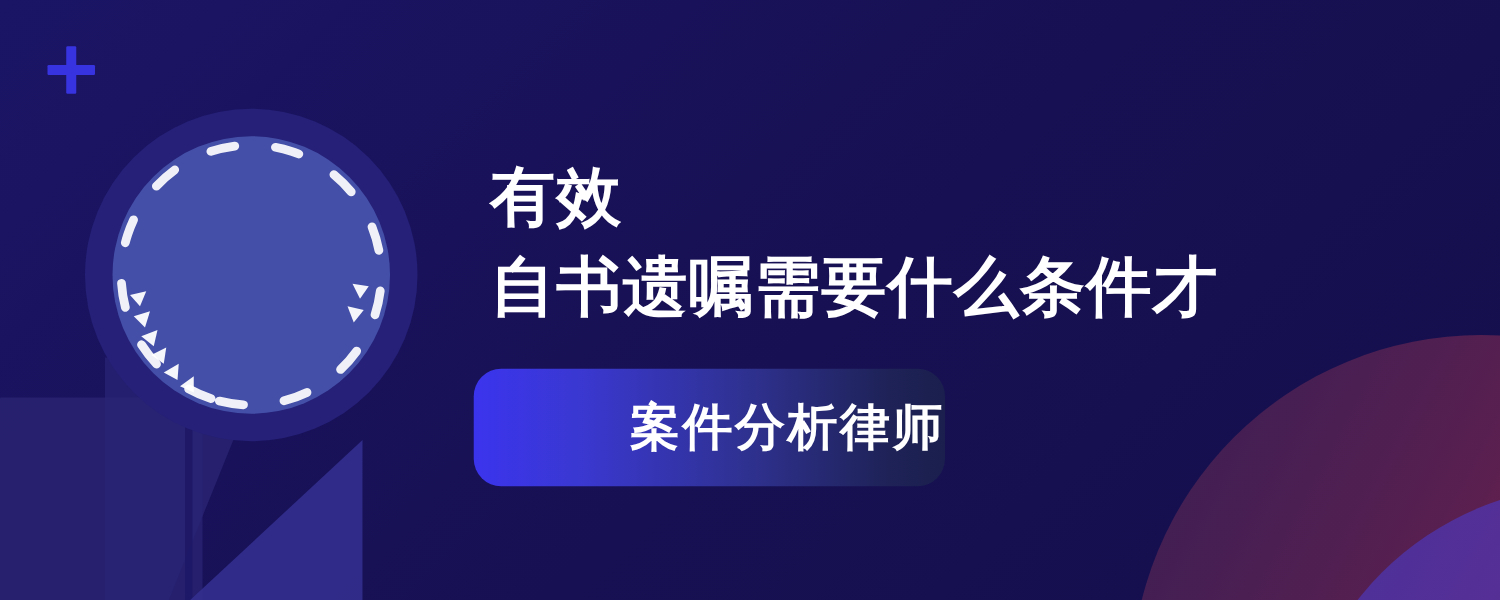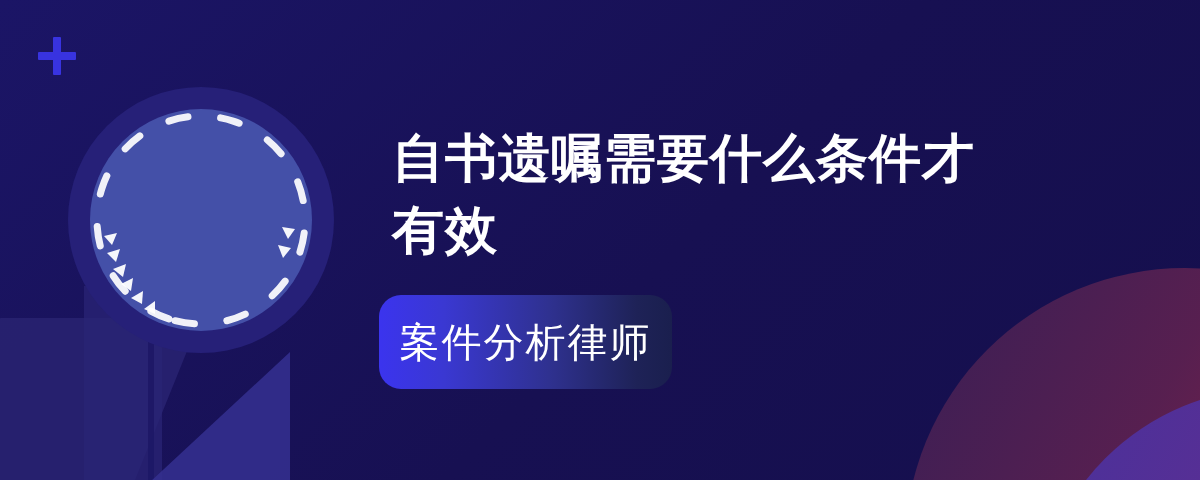--- a/index.html
+++ b/index.html
@@ -159,31 +159,31 @@
     font-size: 52px;
     font-weight: bold;
     line-height: 1.38;
     letter-spacing: 1px;
   }
 
   .cta {
     position: absolute;
     left: 379px;
     top: 295px;
-    width: 293px;
+    width: 377px;
     height: 94px;
     border: none;
     border-radius: 22px;
     background: linear-gradient(90deg, #3b34ee 0%, #3a38d2 22%, #2f3190 58%, #1e2257 88%, #1a1f4e 100%);
     color: #ffffff;
     font-family: "Liberation Sans", "DejaVu Sans", sans-serif;
     font-size: 40px;
-    font-weight: normal;
+    font-weight: bold;
     letter-spacing: 2px;
-    text-align: center;
+    text-align: right;
     line-height: 94px;
     padding: 0;
     cursor: pointer;
   }
 </style>
 </head>
 <body>
 
 <div class="banner">
 
@@ -217,19 +217,19 @@
           <path d="M54 200 l11 -8 0 13 z"></path>
           <path d="M205 120 l-13 -2 6 12 z"></path>
           <path d="M201 139 l-13 -3 5 13 z"></path>
         </g>
       </svg>
     </div>
 
   </div>
 
   <div class="headline">
+    <div>有效</div>
     <div>自书遗嘱需要什么条件才</div>
-    <div>有效</div>
   </div>
 
   <button class="cta">案件分析律师</button>
 
 </div>
 
 </body></html>

